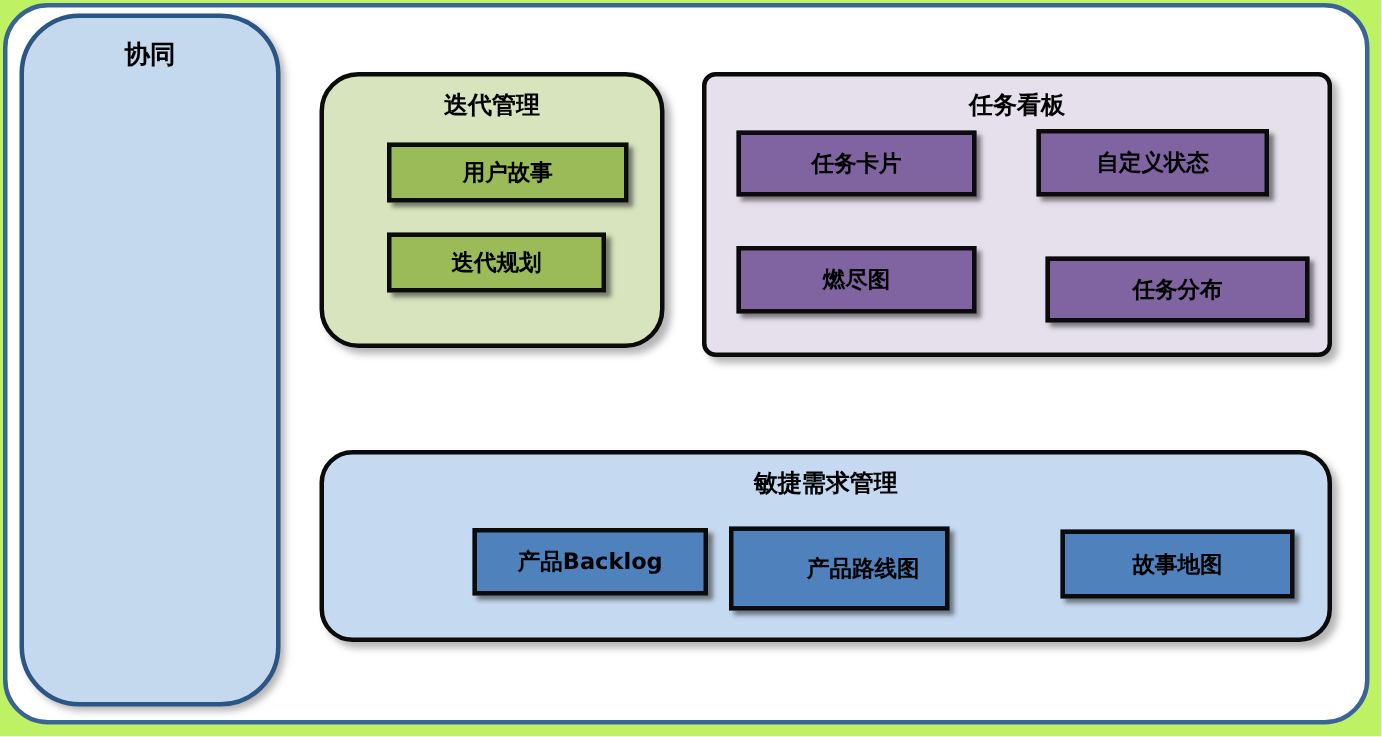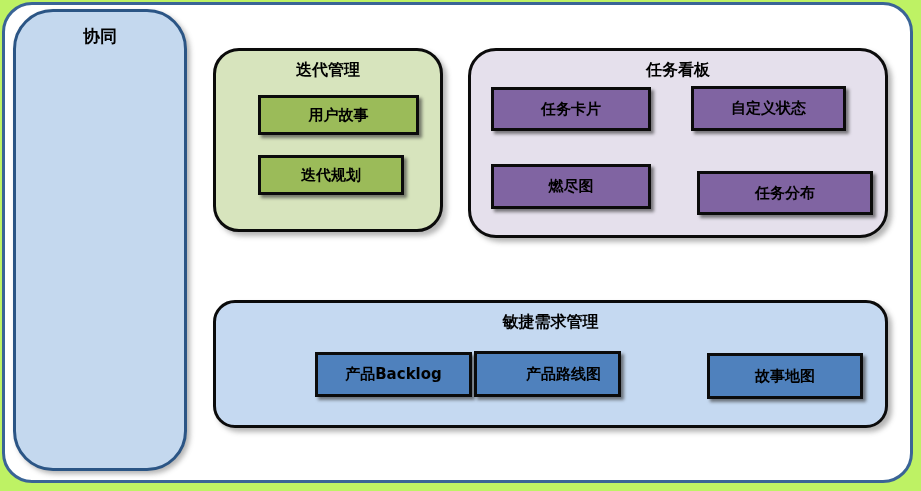--- a/index.html
+++ b/index.html
@@ -80,21 +80,21 @@
   .group-iteration {
     left: 213px; top: 48px;
     width: 230px; height: 184px;
     background: #d7e4bd;
     border-radius: 26px;
   }
   .group-kanban {
     left: 468px; top: 48px;
     width: 420px; height: 190px;
     background: #e5e0ec;
-    border-radius: 28px;
+    border-radius: 9px;
   }
   .group-req {
     left: 213px; top: 300px;
     width: 675px; height: 128px;
     background: #c5d9f1;
     border-radius: 22px;
   }
   .box {
     position: absolute;
     border: 3px solid #0b0b0b;
@@ -114,21 +114,21 @@
   
   .it-1 { left: 42px;  top: 44px;  width: 161px; height: 40px; }
   .it-2 { left: 42px;  top: 104px; width: 146px; height: 40px; }
   
   .kb-1 { left: 20px;  top: 36px;  width: 160px; height: 44px; }
   .kb-2 { left: 220px; top: 35px;  width: 155px; height: 45px; }
   .kb-3 { left: 20px;  top: 113px; width: 160px; height: 45px; }
   .kb-4 { left: 226px; top: 120px; width: 176px; height: 44px; }
   
   .rq-1 { left: 51px;  top: 49px;  width: 157px; height: 45px; margin-left: 48px; }
-  .rq-2 { left: 258px; top: 48px;  width: 147px; height: 46px; padding-left: 32px; }
+  .rq-2 { left: 270px; top: 48px;  width: 147px; height: 56px; padding-left: 32px; }
   .rq-3 { left: 491px; top: 50px;  width: 156px; height: 46px; }
 </style>
 </head>
 <body>
 
 <div class="canvas">
   <div class="frame"></div>
 
   <div class="sidebar">
     <div class="sidebar-title">协同</div>

